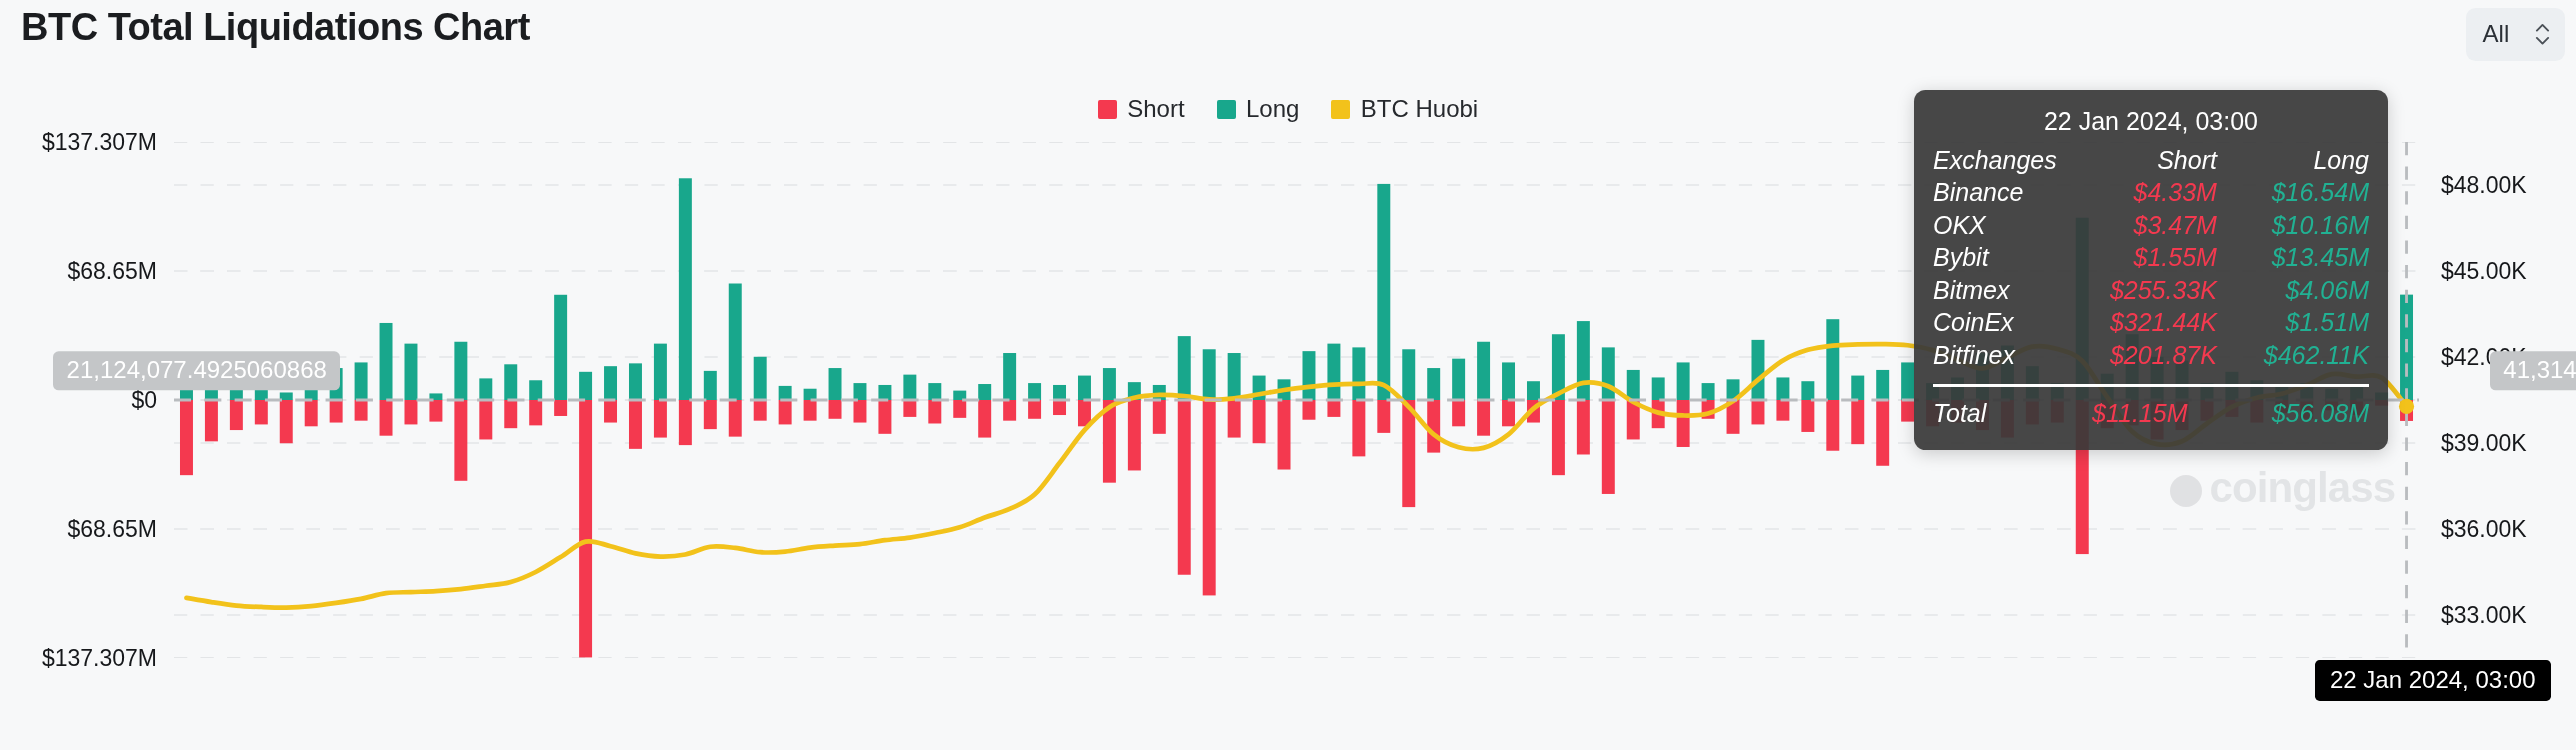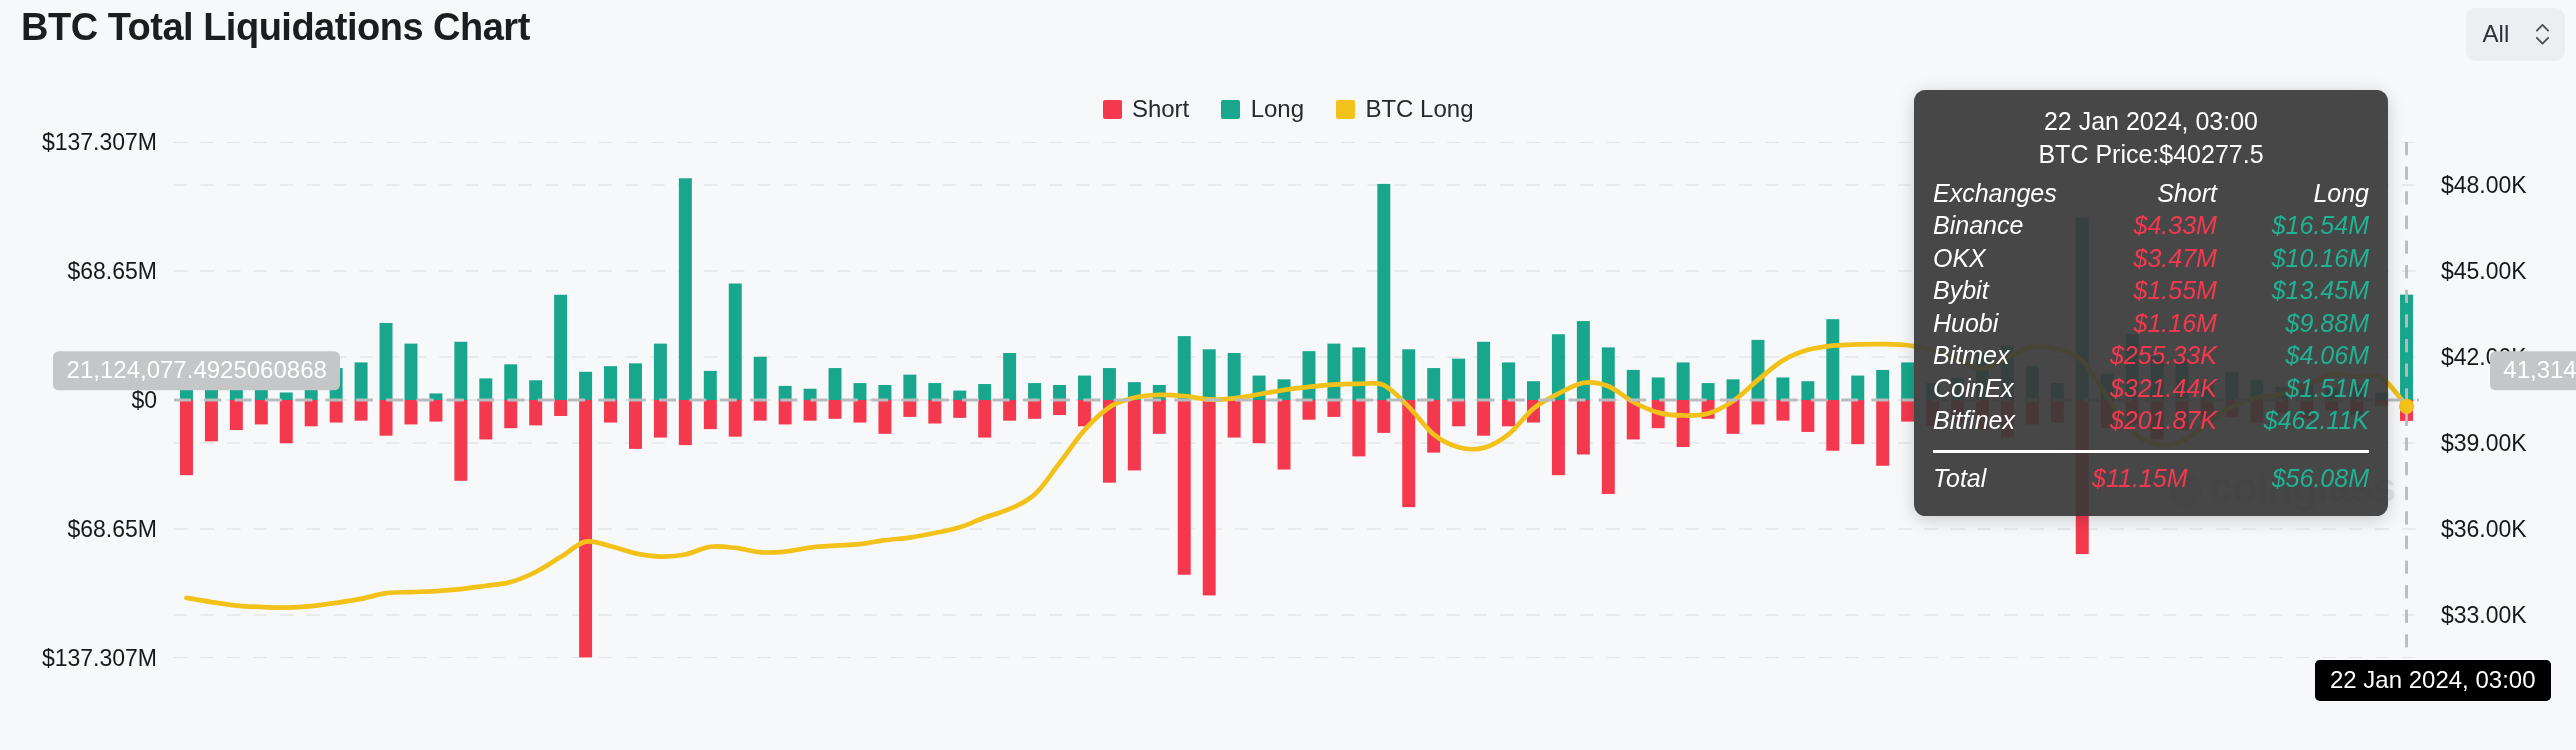--- a/index.html
+++ b/index.html
@@ -128,21 +128,21 @@
     <div class="legend-item">
       <span class="legend-swatch" style="background:#f4394f"></span>
       <span class="legend-label">Short</span>
     </div>
     <div class="legend-item">
       <span class="legend-swatch" style="background:#18a78c"></span>
       <span class="legend-label">Long</span>
     </div>
     <div class="legend-item">
       <span class="legend-swatch" style="background:#f2c21b"></span>
-      <span class="legend-label">BTC Long</span>
+      <span class="legend-label">BTC Huobi</span>
     </div>
   </div>
 
   <div id="plot">
     <div id="canvas-area">
       <svg id="grid-svg" viewBox="0 0 2370 545" preserveAspectRatio="none">
           <line x1="0" x2="2370" y1="0" y2="0" stroke="#e3e5e7" stroke-width="2" stroke-dasharray="14 14"></line>
           <line x1="0" x2="2370" y1="136.2569461134538" y2="136.2569461134538" stroke="#e3e5e7" stroke-width="2" stroke-dasharray="14 14"></line>
           <line x1="0" x2="2370" y1="272.5" y2="272.5" stroke="#e3e5e7" stroke-width="2" stroke-dasharray="14 14"></line>
           <line x1="0" x2="2370" y1="408.7430538865462" y2="408.7430538865462" stroke="#e3e5e7" stroke-width="2" stroke-dasharray="14 14"></line>
@@ -362,21 +362,20 @@
   <div id="badge-left" class="badge-grey">21,124,077.4925060868</div>
   <div id="badge-right" class="badge-grey">41,314.73</div>
   <div id="badge-date">22 Jan 2024, 03:00</div>
 
   <div id="watermark">
     <span class="wm-dot"></span><span>coinglass</span>
   </div>
 
   <div id="tooltip">
     <div class="tt-title">22 Jan 2024, 03:00</div>
-    <div class="tt-price">BTC Price:$40277.5</div>
     <table>
       <tbody id="tt-body">
           <tr class="hdr">
             <td class="c-name">Exchanges</td>
             <td class="c-short">Short</td>
             <td class="c-long">Long</td>
           </tr>
           <tr>
             <td class="c-name">Binance</td>
             <td class="c-short">$4.33M</td>
@@ -384,25 +383,20 @@
           </tr>
           <tr>
             <td class="c-name">OKX</td>
             <td class="c-short">$3.47M</td>
             <td class="c-long">$10.16M</td>
           </tr>
           <tr>
             <td class="c-name">Bybit</td>
             <td class="c-short">$1.55M</td>
             <td class="c-long">$13.45M</td>
-          </tr>
-          <tr>
-            <td class="c-name">Huobi</td>
-            <td class="c-short">$1.16M</td>
-            <td class="c-long">$9.88M</td>
           </tr>
           <tr>
             <td class="c-name">Bitmex</td>
             <td class="c-short">$255.33K</td>
             <td class="c-long">$4.06M</td>
           </tr>
           <tr>
             <td class="c-name">CoinEx</td>
             <td class="c-short">$321.44K</td>
             <td class="c-long">$1.51M</td>

